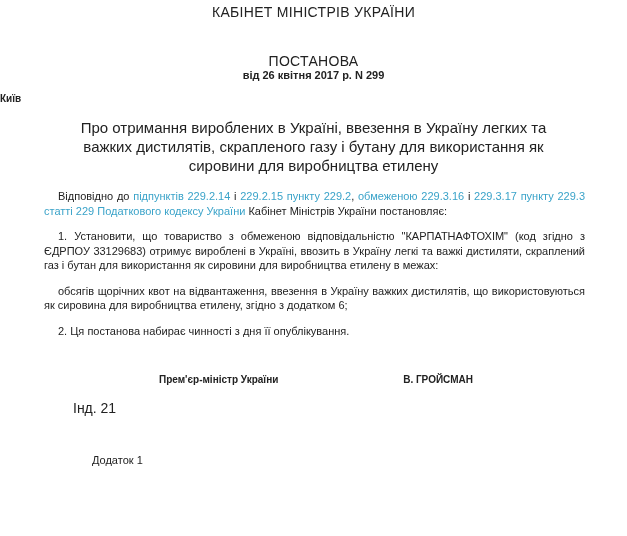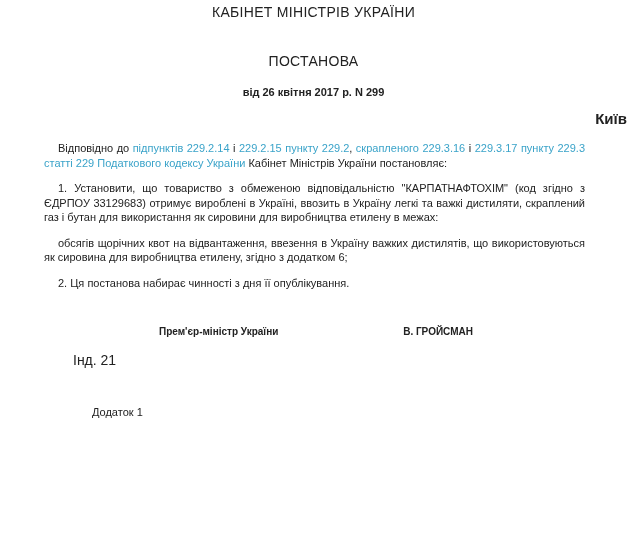--- a/index.html
+++ b/index.html
@@ -21,29 +21,29 @@
     letter-spacing: 0.3px;
   }
   .doc-type {
     margin-top: 33px;
     text-align: center;
     font-size: 14px;
     font-weight: normal;
     letter-spacing: 0.3px;
   }
   .doc-date {
-    margin-top: 17px;
+    margin-top: 0;
     text-align: center;
     font-size: 11px;
     font-weight: bold;
   }
   .doc-city {
     margin-top: 12px;
-    text-align: right;
-    font-size: 15px;
+    text-align: left;
+    font-size: 10px;
     font-weight: bold;
   }
   .doc-title {
     margin: 14px auto 0 auto;
     width: 468px;
     text-align: center;
     font-size: 15px;
     line-height: 19px;
     font-weight: normal;
   }
@@ -87,27 +87,28 @@
 <div class="page">
 
   <div class="org">КАБІНЕТ МІНІСТРІВ УКРАЇНИ</div>
 
   <div class="doc-type">ПОСТАНОВА</div>
 
   <div class="doc-date">від 26 квітня 2017 р. N 299</div>
 
   <div class="doc-city">Київ</div>
 
+  <div class="doc-title">Про отримання вироблених в Україні, ввезення в Україну легких та важких дистилятів, скрапленого газу і бутану для використання як сировини для виробництва етилену</div>
 
   <p class="body-p preamble">
     <b>Відповідно до</b>
     <a>підпунктів 229.2.14</a>
     <b>і</b>
     <a>229.2.15 пункту 229.2</a><span>,</span>
-    <a>скрапленого 229.3.16</a>
+    <a>обмеженою 229.3.16</a>
     <b>і</b>
     <a>229.3.17 пункту 229.3 статті 229 Податкового кодексу України</a>
     <span>Кабінет Міністрів України</span>
     <b>постановляє:</b>
   </p>
 
   <p class="body-p">1. Установити, що товариство з обмеженою відповідальністю "КАРПАТНАФТОХІМ" (код згідно з ЄДРПОУ 33129683) отримує вироблені в Україні, ввозить в Україну легкі та важкі дистиляти, скраплений газ і бутан для використання як сировини для виробництва етилену в межах:</p>
   <p class="body-p">обсягів щорічних квот на відвантаження, ввезення в Україну важких дистилятів, що використовуються як сировина для виробництва етилену, згідно з додатком 6;</p>
   <p class="body-p">2. Ця постанова набирає чинності з дня її опублікування.</p>
 

